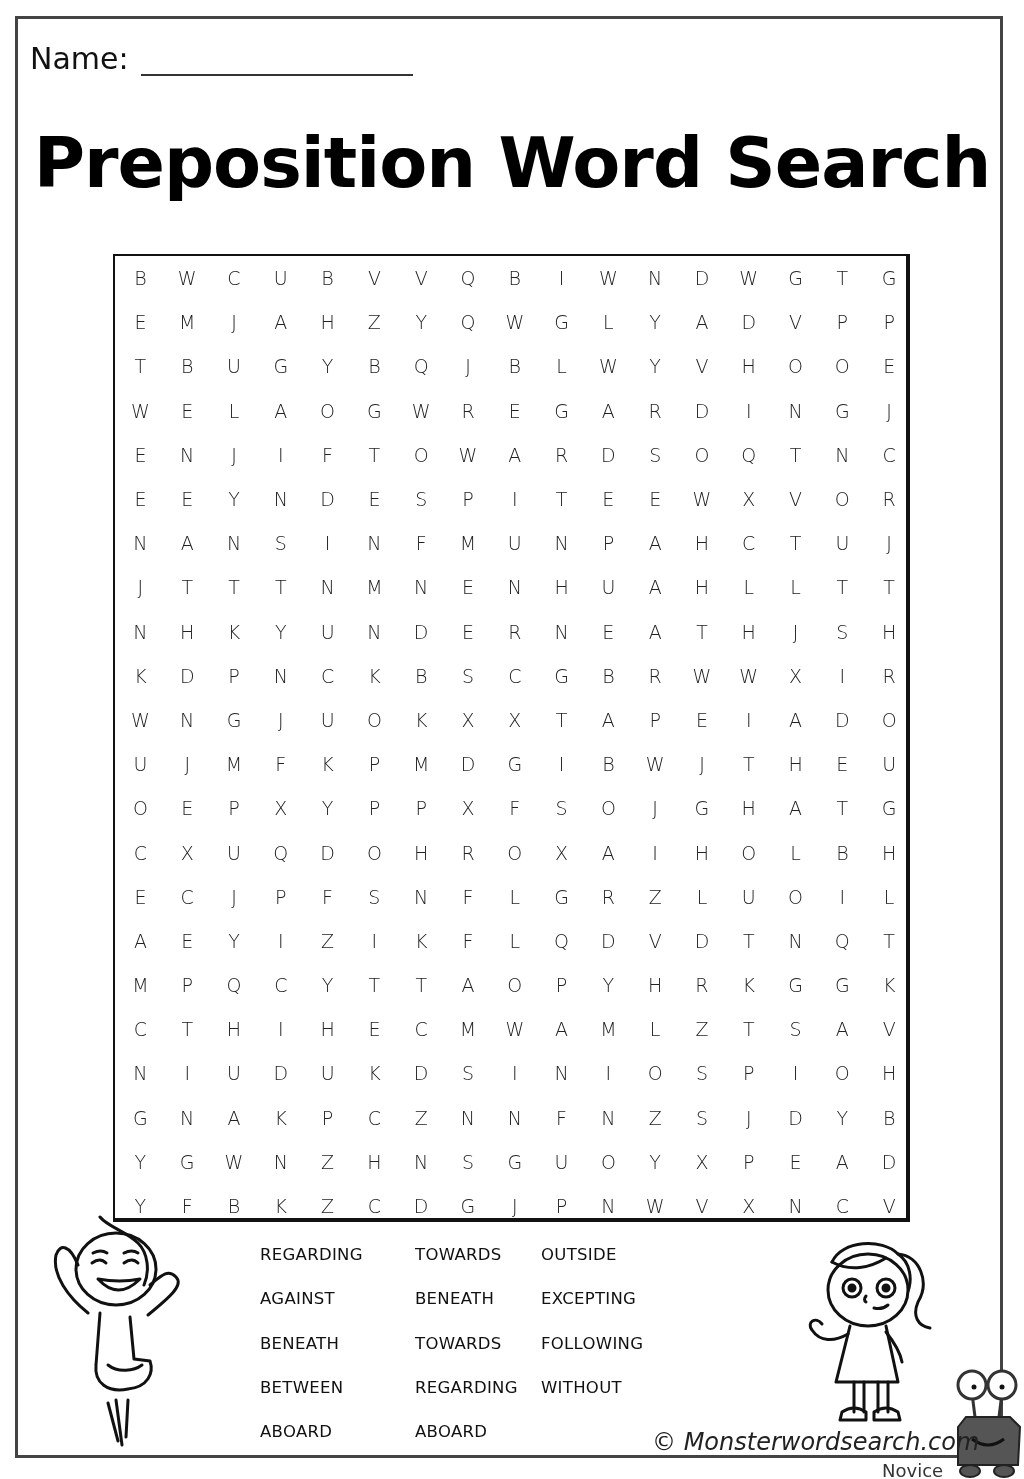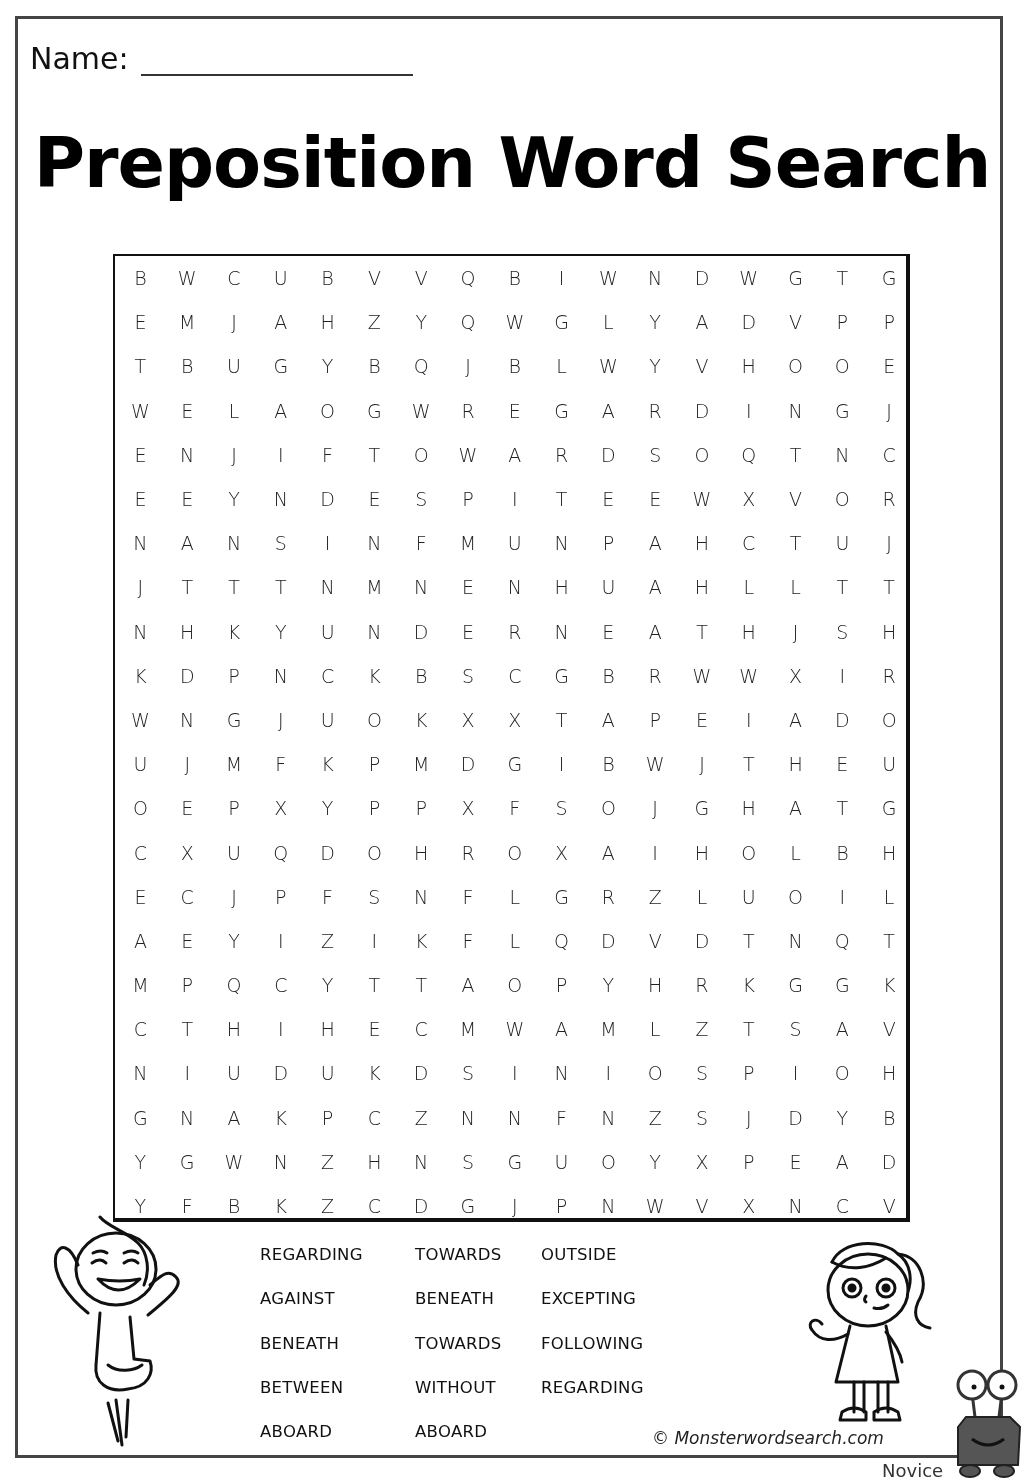--- a/index.html
+++ b/index.html
@@ -8,21 +8,21 @@
   .footer-line{position:absolute;left:15px;top:1455px;width:950px;height:3px;background:#444;}
   .name-row{position:absolute;left:30px;top:38px;display:flex;align-items:flex-end;}
   .name-label{font-family:"DejaVu Sans",sans-serif;font-size:30px;font-weight:normal;letter-spacing:0px;color:#111;}
   .name-line{display:inline-block;width:272px;border-bottom:2px solid #333;margin-left:12px;height:36px;}
   .title{position:absolute;left:0;width:1024px;top:122px;text-align:center;font-family:"DejaVu Sans",sans-serif;font-weight:bold;font-size:70px;letter-spacing:-1px;color:#000;}
   .grid-box{position:absolute;left:113px;top:254px;width:797px;height:968px;border:2px solid #111;border-right-width:4px;border-bottom-width:4px;box-sizing:border-box;}
   .grid{position:absolute;left:0;top:0;width:100%;height:100%;display:grid;grid-template-columns:repeat(17,46.8px);grid-template-rows:repeat(22,44.2px);padding:0 0 0 2px;box-sizing:border-box;}
   .cell{display:flex;align-items:center;justify-content:center;font-family:"DejaVu Sans",sans-serif;font-size:19px;font-weight:300;color:#222;cursor:pointer;}
   .words{position:absolute;left:260px;top:1240px;display:grid;grid-template-columns:155px 126px 150px;grid-auto-rows:44.3px;}
   .word{font-family:"DejaVu Sans",sans-serif;font-size:16.5px;color:#111;letter-spacing:0.3px;line-height:30px;}
-  .copyright{position:absolute;left:652px;top:1428px;font-family:"DejaVu Sans",sans-serif;font-size:17px;color:#222;font-style:italic;font-weight:300;}
+  .copyright{position:absolute;left:652px;top:1428px;font-family:"DejaVu Sans",sans-serif;font-size:24px;color:#222;font-style:italic;font-weight:300;}
   .level{position:absolute;left:882px;top:1460px;font-family:"DejaVu Sans",sans-serif;font-size:18px;color:#333;}
   svg.char{position:absolute;}
 </style>
 </head>
 <body>
 
 <div class="page-border"></div>
 <div class="footer-line"></div>
 
 <div class="name-row">
@@ -415,22 +415,22 @@
     <div class="word">REGARDING</div>
     <div class="word">TOWARDS</div>
     <div class="word">OUTSIDE</div>
     <div class="word">AGAINST</div>
     <div class="word">BENEATH</div>
     <div class="word">EXCEPTING</div>
     <div class="word">BENEATH</div>
     <div class="word">TOWARDS</div>
     <div class="word">FOLLOWING</div>
     <div class="word">BETWEEN</div>
+    <div class="word">REGARDING</div>
     <div class="word">WITHOUT</div>
-    <div class="word">REGARDING</div>
     <div class="word">ABOARD</div>
     <div class="word">ABOARD</div>
   </div>
 
 <svg class="char" style="left:38px;top:1205px" width="150" height="245" viewBox="0 0 150 245" fill="none" stroke="#111" stroke-width="3" stroke-linecap="round" stroke-linejoin="round">
   <path d="M62 12 C70 22 88 26 100 38 C110 48 112 66 106 80"></path>
   <ellipse cx="78" cy="64" rx="40" ry="36"></ellipse>
   <path d="M55 48 q8 -4 14 0 M86 48 q8 -4 14 0"></path>
   <path d="M54 58 q8 -6 14 0 M86 58 q8 -6 14 0"></path>
   <path d="M60 74 q20 22 42 0 q-20 4 -42 0z" fill="#fff"></path>

